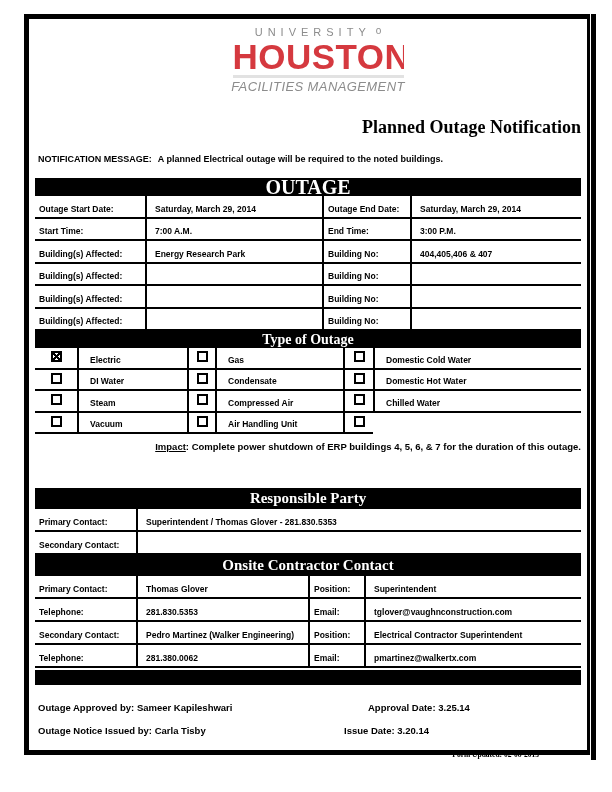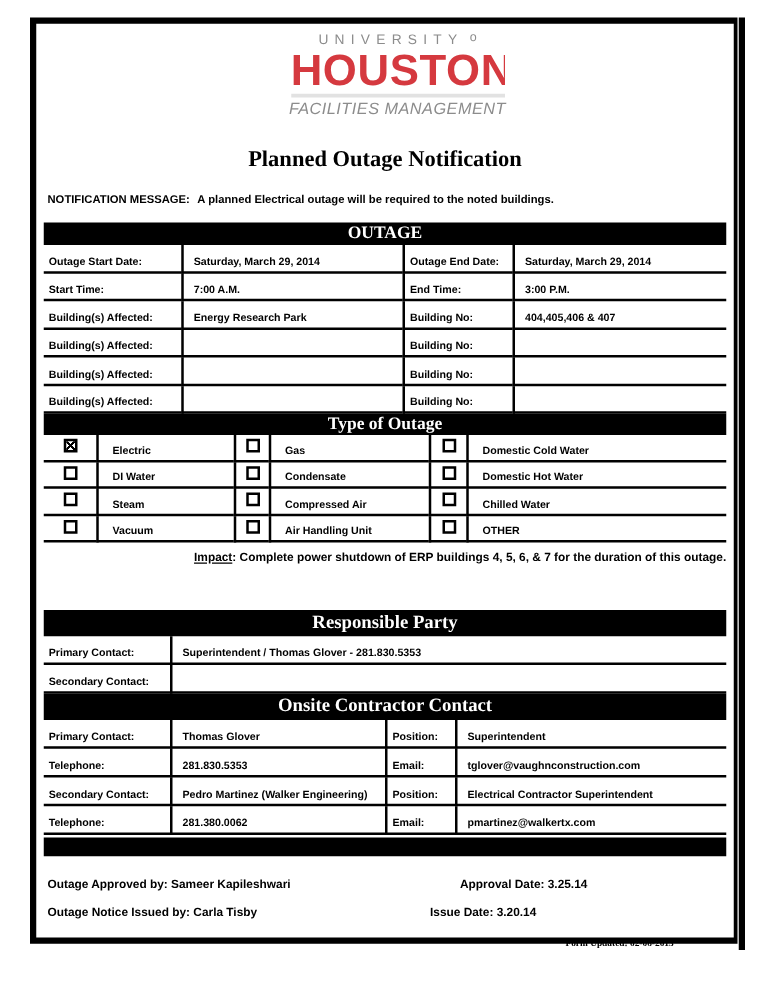--- a/index.html
+++ b/index.html
@@ -21,29 +21,29 @@
   
   .logo { width: 180px; margin: 6px auto 0; text-align: center; transform: translateX(10px); }
   .univ { font-size: 11px; font-weight: 500; color: #8c8c8c; letter-spacing: 5px; white-space: nowrap; height: 13px; }
   .ofo { font-size: 10px; letter-spacing: 0; margin-left: 5px; vertical-align: 2px; }
   .houston-clip { width: 171px; margin: 0 auto; overflow: hidden; height: 37px; }
   .houston { font-size: 35px; font-weight: bold; color: #d5393f; letter-spacing: 0.5px; white-space: nowrap; line-height: 37px; display: inline-block; }
   .logo-strip { width: 171px; height: 3px; background: #e2e2e2; margin: 0 auto; }
   .fm { font-size: 13px; color: #8c8c8c; letter-spacing: 0.4px; margin-top: 1px; white-space: nowrap; font-style: italic; }
 
   
-  .title { text-align: center; font-family: "Liberation Serif", "DejaVu Serif", serif;
+  .title { text-align: right; font-family: "Liberation Serif", "DejaVu Serif", serif;
     font-weight: bold; font-size: 18px; margin-top: 23px; color: #000; }
   .notif { margin: 16px 0 0 3px; font-size: 9px; font-weight: bold; white-space: nowrap; }
   .notif-text { margin-left: 6px; }
 
   
   .bar { background: #000; color: #fff; text-align: center;
     font-family: "Liberation Serif", "DejaVu Serif", serif; font-weight: bold; }
-  .bar-outage   { margin-top: 14px; height: 18px; line-height: 18px; font-size: 14px; }
+  .bar-outage   { margin-top: 14px; height: 18px; line-height: 18px; font-size: 20px; }
   .bar-type     { height: 17px; line-height: 17px; font-size: 14px; }
   .bar-rp       { margin-top: 36px; height: 21px; line-height: 21px; font-size: 15px; }
   .bar-occ      { height: 21px; line-height: 21px; font-size: 15px; }
   .sep-bar      { margin-top: 2px; height: 15px; }
 
   
   .grid { display: grid; width: 100%; }
   .outage-grid { grid-template-columns: 110px 177px 88px 1fr; grid-auto-rows: 22.5px; }
   .type-grid   { grid-template-columns: 42px 110px 28px 128px 30px 1fr; grid-auto-rows: 21.5px; }
   .rp-grid     { grid-template-columns: 101px 1fr; grid-auto-rows: 23px; }
@@ -175,21 +175,20 @@
           <span class="cb"></span>
         </div>
       <div class="c tlbl vl">Vacuum</div>
       <div class="c cbc vl">
           <span class="cb"></span>
         </div>
       <div class="c tlbl vl">Air Handling Unit</div>
       <div class="c cbc vl">
           <span class="cb"></span>
         </div>
-      <div class="c tlbl vl">OTHER</div>
     </div>
 
     <div class="impact">
       <span class="impact-label">Impact</span><span>: Complete power shutdown of ERP buildings 4, 5, 6, &amp; 7 for the duration of this outage.</span>
     </div>
 
     <div class="bar bar-rp">Responsible Party</div>
     <div class="grid rp-grid">
       <div class="c">Primary Contact:</div>
       <div class="c val vl">Superintendent / Thomas Glover - 281.830.5353</div>

